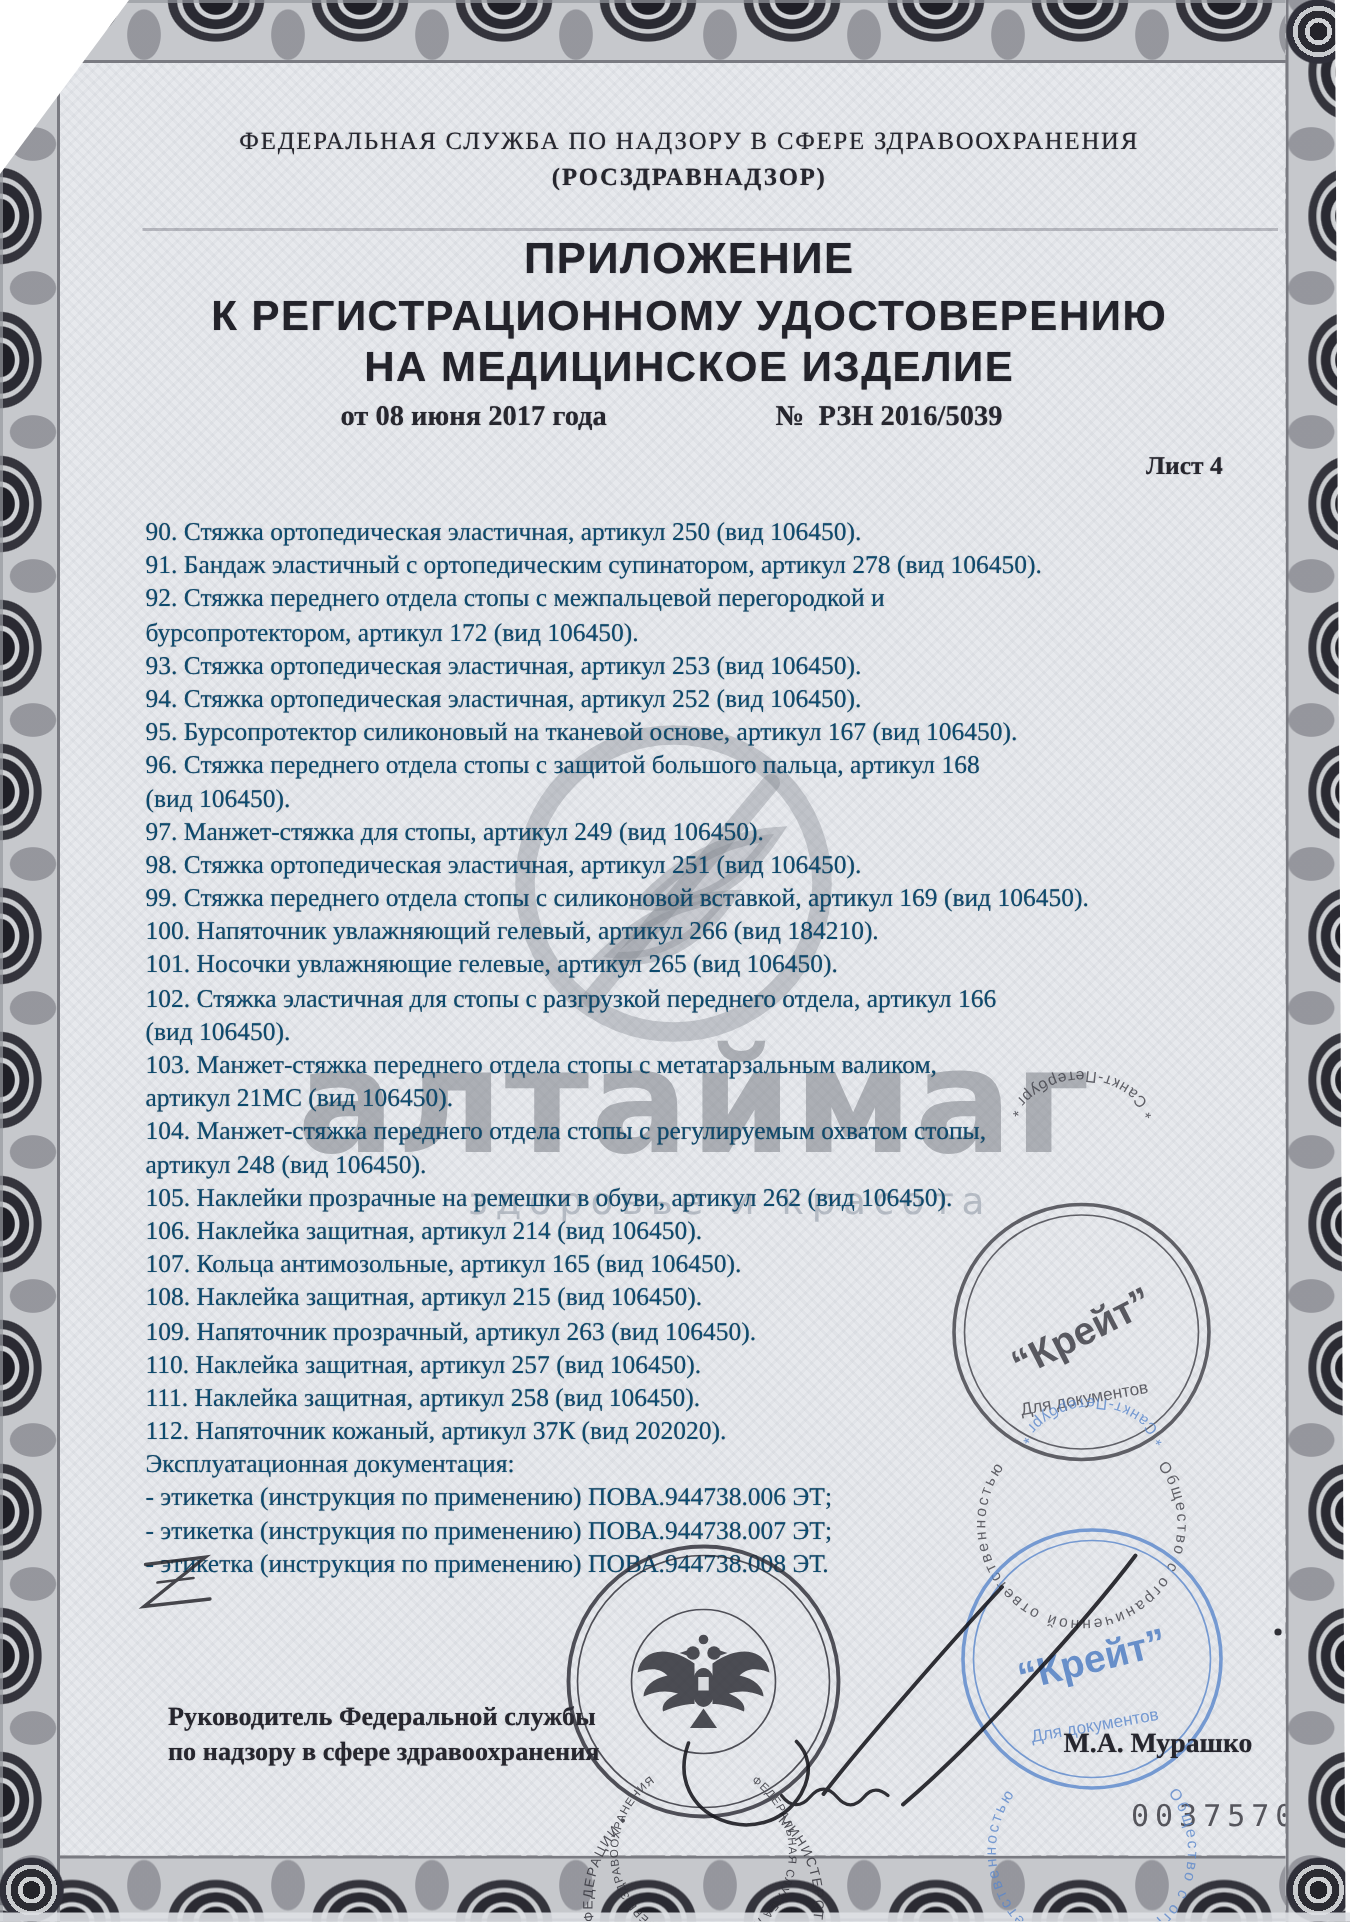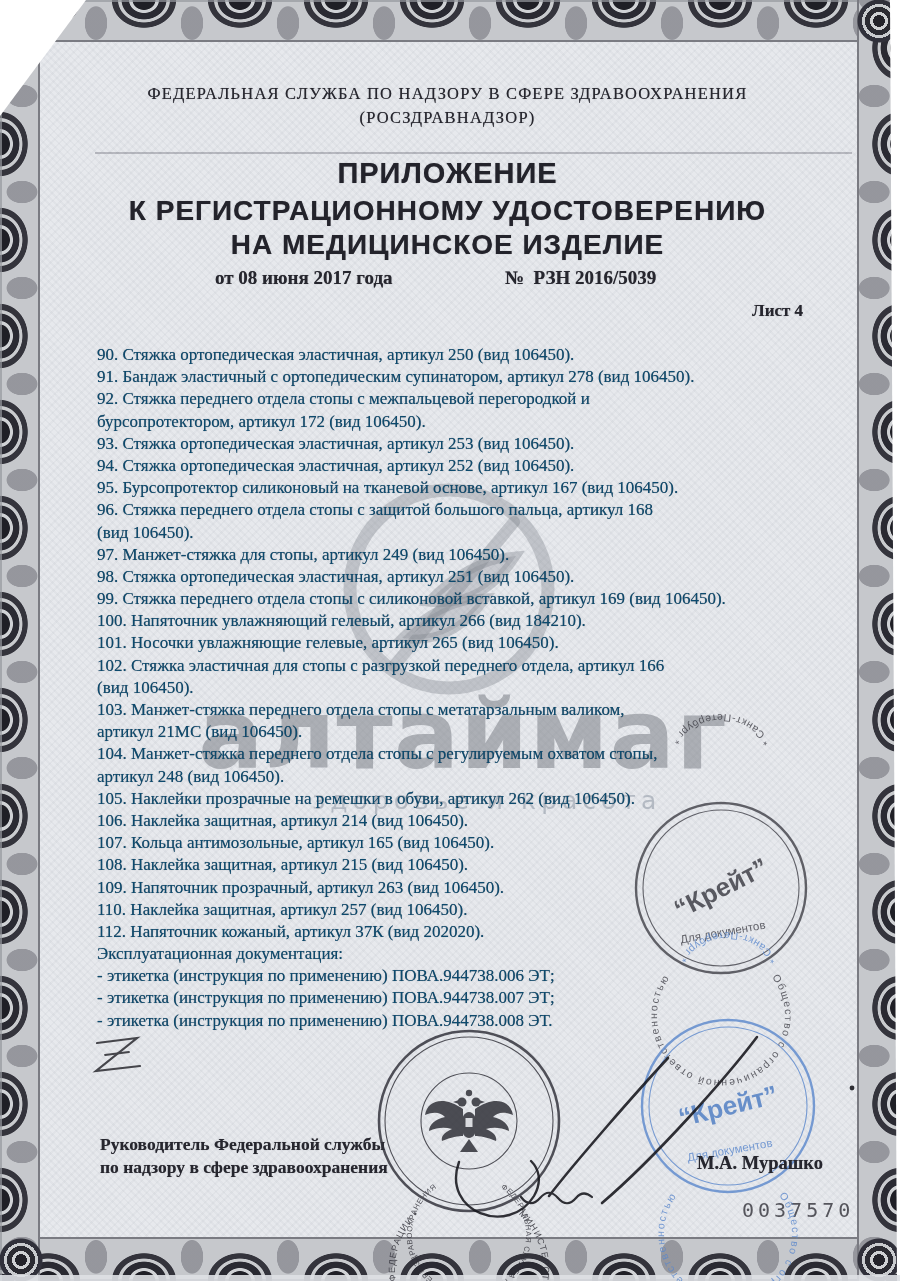--- a/index.html
+++ b/index.html
@@ -45,23 +45,23 @@
     clip-path:polygon(4px 0, 14px 0, 14px 100%, 11px 100%);}
   .cut-bottom{position:absolute;z-index:6;left:0;top:1275px;width:900px;height:6px;background:rgba(222,224,228,.9);}
   
   .wm{position:absolute;z-index:2;pointer-events:none;}
   .wm-brand{left:198px;top:678px;font-family:"DejaVu Sans", sans-serif;font-weight:bold;
     font-size:97px;letter-spacing:1px;color:rgba(124,128,135,.55);}
   .wm-tagline{left:312px;top:786px;font-family:"DejaVu Sans", sans-serif;
     font-size:25px;letter-spacing:5px;color:rgba(142,152,164,.55);}
   .wm-logo{left:336px;top:478px;}
   
-  .txt{position:absolute;z-index:3;color:#26262e;text-shadow:0 0 .7px rgba(38,38,46,.6);white-space:pre;}
+  .txt{position:absolute;z-index:3;color:#26262e;text-shadow:0 0 .7px rgba(38,38,46,.6);white-space:pre;padding-left:12px;}
   .agency1{left:40px;top:84px;width:815px;text-align:center;font-size:16.5px;letter-spacing:1.2px;}
-  .agency2{left:40px;top:108px;width:815px;text-align:center;font-size:16.5px;letter-spacing:1.2px;}
+  .agency2{left:40px;top:108px;width:815px;text-align:center;font-size:16.5px;letter-spacing:1.2px;font-weight:bold;}
   .rule{position:absolute;z-index:3;left:95px;top:152px;width:757px;height:1.5px;background:rgba(80,80,92,.32);}
   .title-line{left:40px;width:815px;text-align:center;font-family:"Liberation Sans", sans-serif;
     font-weight:bold;color:#23232b;letter-spacing:1px;}
   .title1{top:157px;font-size:29px;} .title2{top:195px;font-size:28px;} .title3{top:229px;font-size:28px;}
   .meta-date{left:215px;top:267px;font-size:19px;font-weight:bold;}
   .meta-num{left:505px;top:267px;font-size:19px;font-weight:bold;}
   .meta-sheet{left:752px;top:301px;font-size:17px;font-weight:bold;}
   .col{position:absolute;z-index:3;left:97px;top:344px;width:742px;
     font-size:17px;line-height:22.2px;color:#0c4a6e;white-space:nowrap;
     text-shadow:0 0 .7px rgba(38,38,46,.6);}
@@ -136,20 +136,21 @@
         <div class="line">103. Манжет-стяжка переднего отдела стопы с метатарзальным валиком,</div>
         <div class="line">артикул 21МС (вид 106450).</div>
         <div class="line">104. Манжет-стяжка переднего отдела стопы с регулируемым охватом стопы,</div>
         <div class="line">артикул 248 (вид 106450).</div>
         <div class="line">105. Наклейки прозрачные на ремешки в обуви, артикул 262 (вид 106450).</div>
         <div class="line">106. Наклейка защитная, артикул 214 (вид 106450).</div>
         <div class="line">107. Кольца антимозольные, артикул 165 (вид 106450).</div>
         <div class="line">108. Наклейка защитная, артикул 215 (вид 106450).</div>
         <div class="line">109. Напяточник прозрачный, артикул 263 (вид 106450).</div>
         <div class="line">110. Наклейка защитная, артикул 257 (вид 106450).</div>
+        <div class="line">111. Наклейка защитная, артикул 258 (вид 106450).</div>
         <div class="line">112. Напяточник кожаный, артикул 37К (вид 202020).</div>
       </div>
     <div class="line">Эксплуатационная документация:</div>
     <div>
 
     <div class="line">- этикетка (инструкция по применению) ПОВА.944738.006 ЭТ;</div>
         <div class="line">- этикетка (инструкция по применению) ПОВА.944738.007 ЭТ;</div>
         <div class="line">- этикетка (инструкция по применению) ПОВА.944738.008 ЭТ.</div>
       </div>
   </div>

